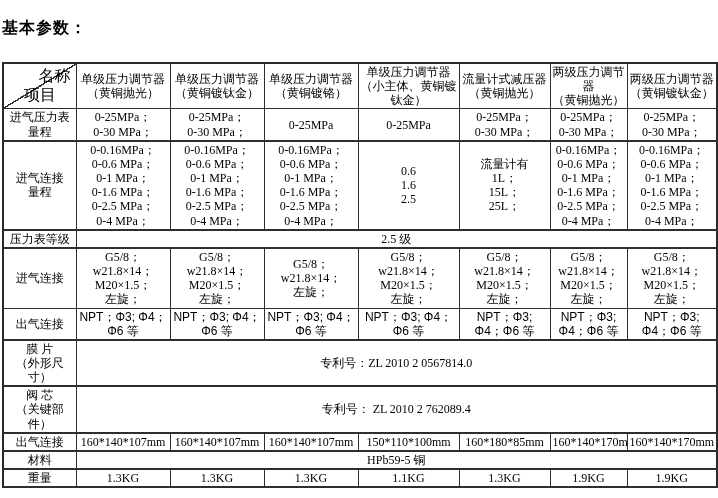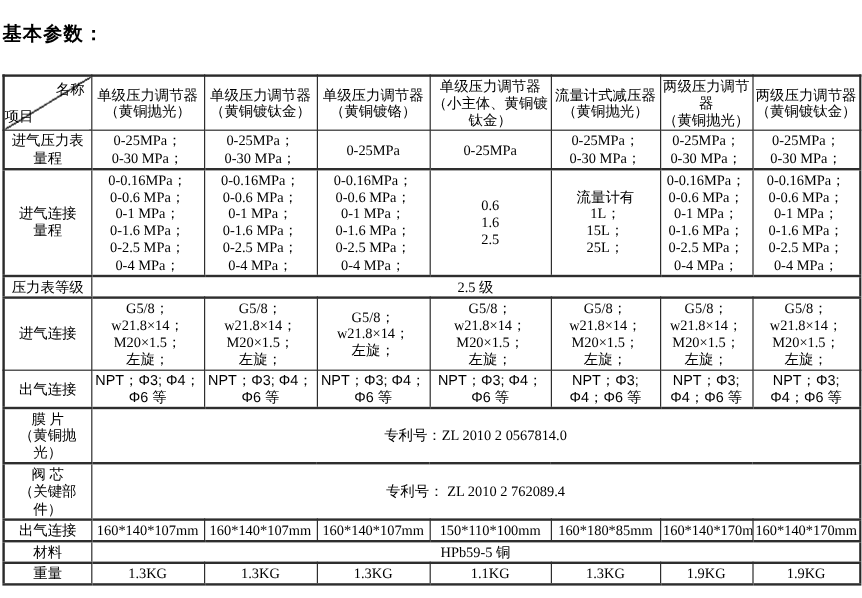--- a/index.html
+++ b/index.html
@@ -30,22 +30,22 @@
     font-family:"Liberation Sans","DejaVu Sans",sans-serif;
     font-size:10px;font-weight:600;letter-spacing:0;
   }
   
   .corner{
     position:relative;padding:0;
     background:linear-gradient(to bottom right,
       transparent calc(50% - 0.7px), #2e2e2e calc(50% - 0.7px),
       #2e2e2e calc(50% + 0.7px), transparent calc(50% + 0.7px));
   }
-  .corner .c-tr{position:absolute;top:3px;right:5px;font-size:12px;}
-  .corner .c-bl{position:absolute;bottom:4px;left:0;font-size:12px;}
+  .corner .c-tr{position:absolute;top:3px;right:5px;font-size:16px;}
+  .corner .c-bl{position:absolute;bottom:4px;left:20px;font-size:16px;}
 </style>
 </head>
 <body>
 
 <div class="page-title">基本参数：</div>
 
 <table class="spec">
   <colgroup>
     <col style="width:73px">
       <col style="width:94px">
@@ -180,21 +180,21 @@
     <td class="conn-val">NPT；Φ3; Φ4；Φ6 等</td>
     <td class="conn-val">NPT；Φ3; Φ4；Φ6 等</td>
     <td class="conn-val">NPT；Φ3; Φ4；Φ6 等</td>
     <td class="conn-val">NPT；Φ3; Φ4；Φ6 等</td>
     <td class="conn-val">NPT；Φ3; Φ4；Φ6 等</td>
     <td class="conn-val">NPT；Φ3; Φ4；Φ6 等</td>
   </tr>
 
   <tr style="height:45px" class="thick">
     <td class="row-label">膜 片
-（黄铜抛光）</td>
+（外形尺寸）</td>
     <td class="val" colspan="7">专利号：ZL 2010 2 0567814.0</td>
   </tr>
 
   <tr style="height:45px" class="thick">
     <td class="row-label">阀 芯
 （关键部件）</td>
     <td class="val" colspan="7">专利号： ZL 2010 2 762089.4</td>
   </tr>
 
 

